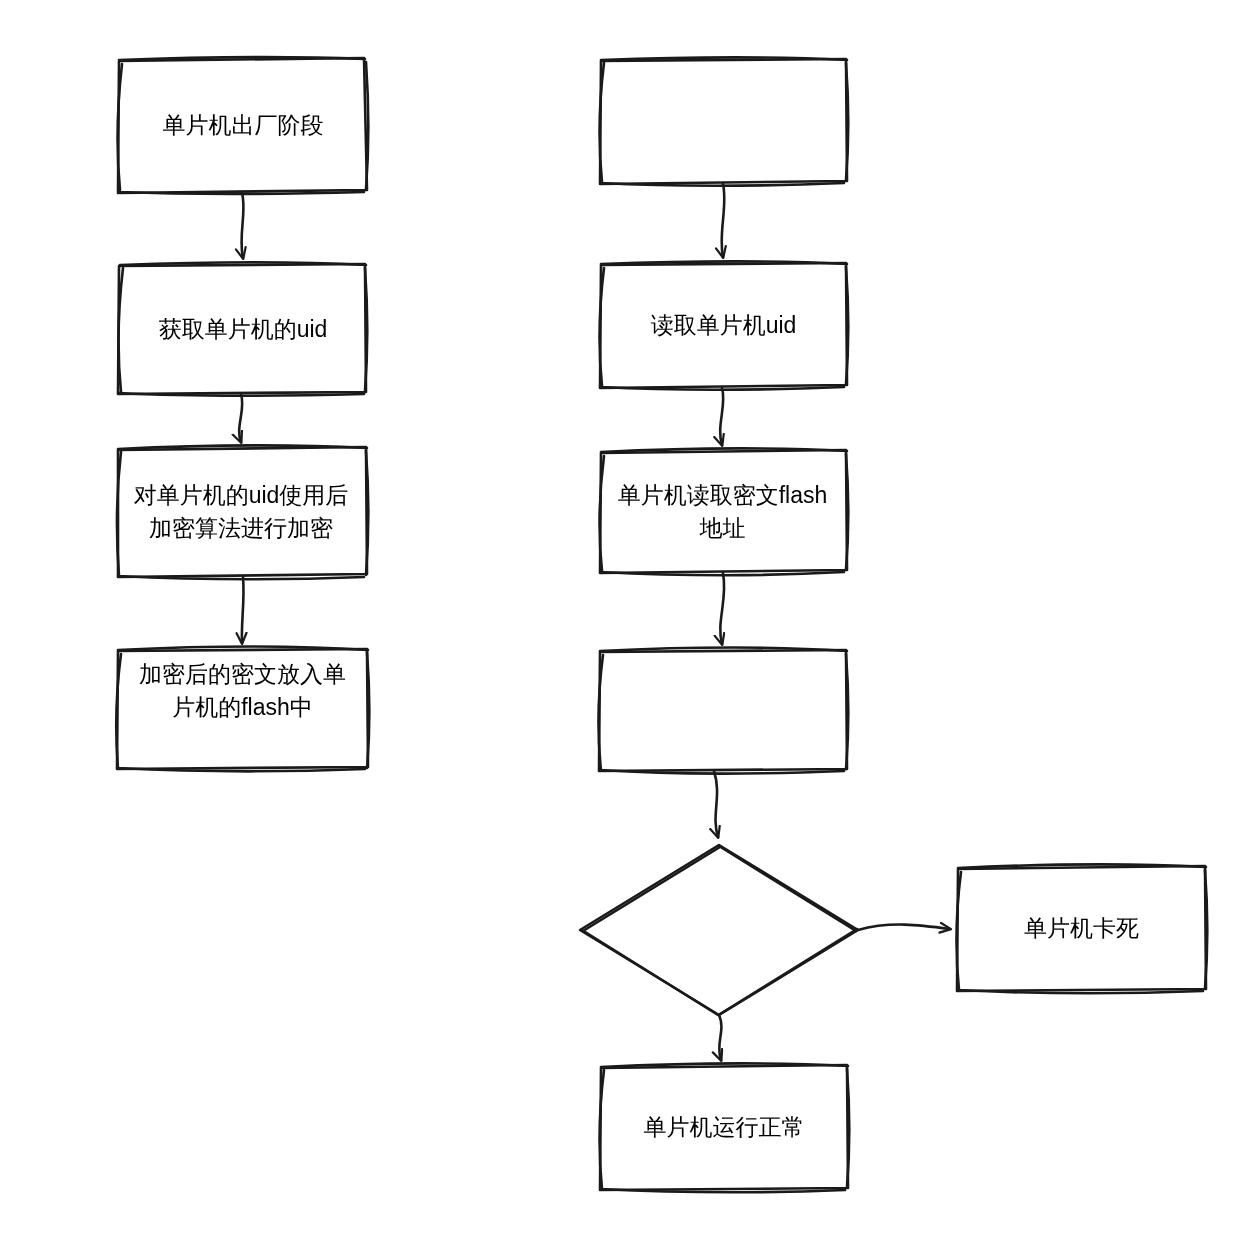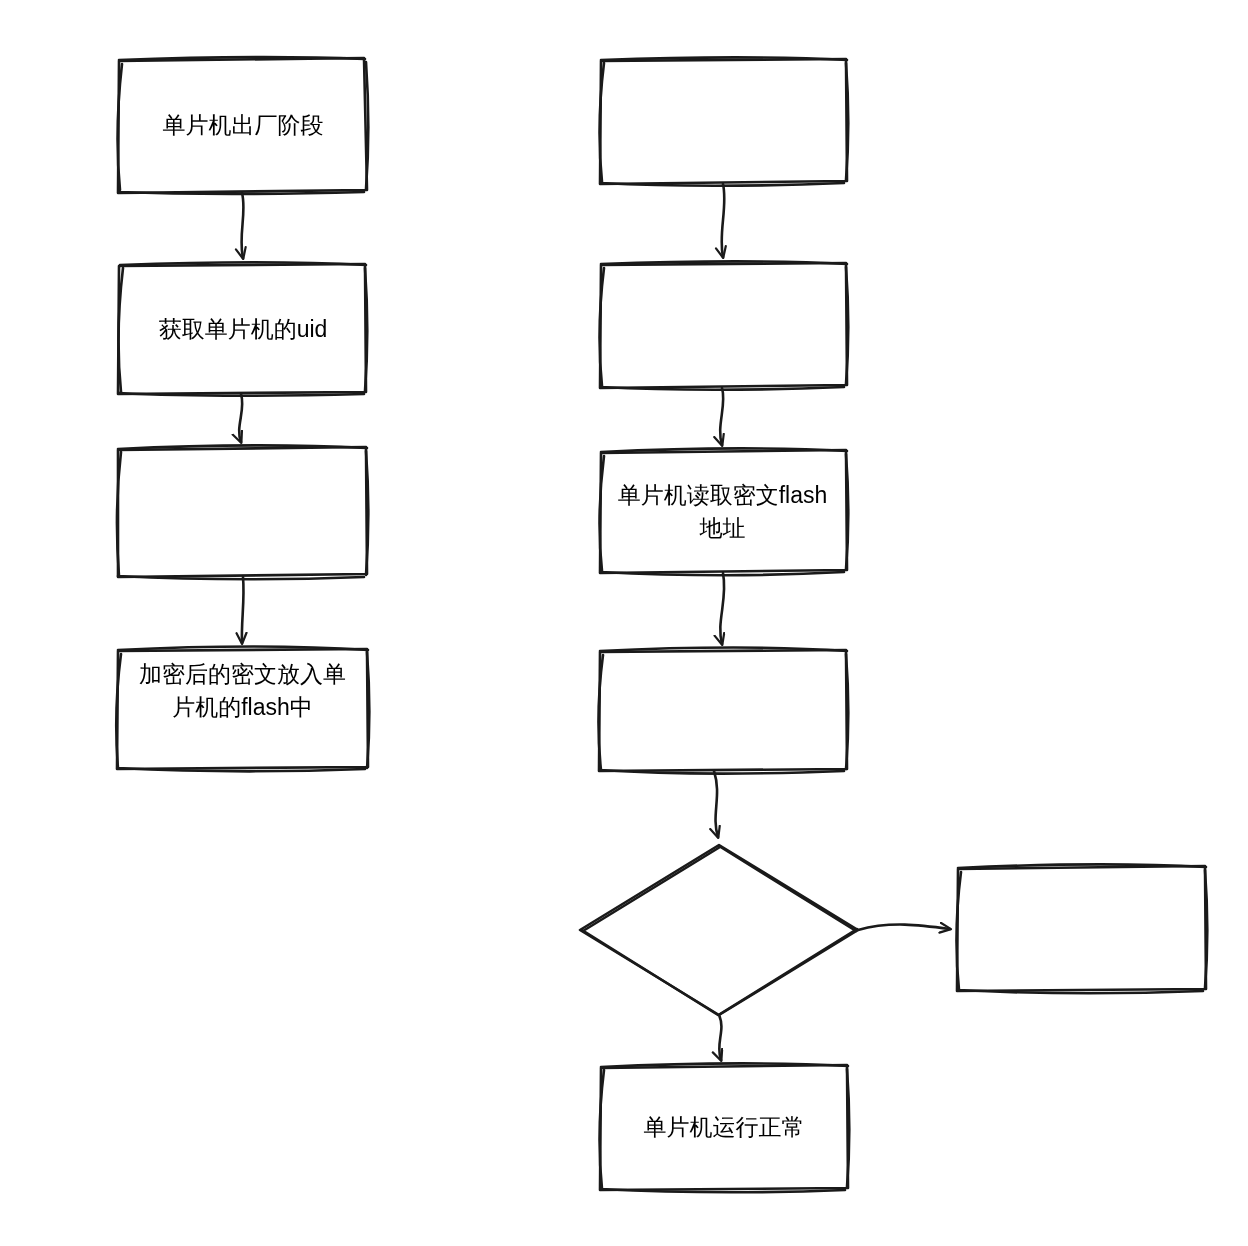--- a/index.html
+++ b/index.html
@@ -137,27 +137,31 @@
         <path d="M719,1015 C726,1030 715,1044 721,1060" marker-end="url(#arrowOpen)"></path>
       </g>
 
     </g>
   </svg>
 
   <div class="node-label" style="left:119px; top:58px; width:248px; height:135px;">单片机出厂阶段</div>
 
   <div class="node-label" style="left:119px; top:264px; width:248px; height:130px;">获取单片机的uid</div>
 
+  <div class="node-label" style="left:115px; top:447px; width:252px; height:130px;">对单片机的uid使用后
+加密算法进行加密</div>
 
   <div class="node-label" style="left:117px; top:631px; width:251px; height:120px;">加密后的密文放入单
 片机的flash中</div>
 
 
+  <div class="node-label" style="left:600px; top:263px; width:247px; height:125px;">读取单片机uid</div>
 
   <div class="node-label" style="left:598px; top:450px; width:249px; height:123px;">单片机读取密文flash
 地址</div>
 
 
 
+  <div class="node-label" style="left:957px; top:866px; width:249px; height:125px;">单片机卡死</div>
 
   <div class="node-label" style="left:600px; top:1065px; width:248px; height:125px;">单片机运行正常</div>
 
 </div>
 
 </body></html>

